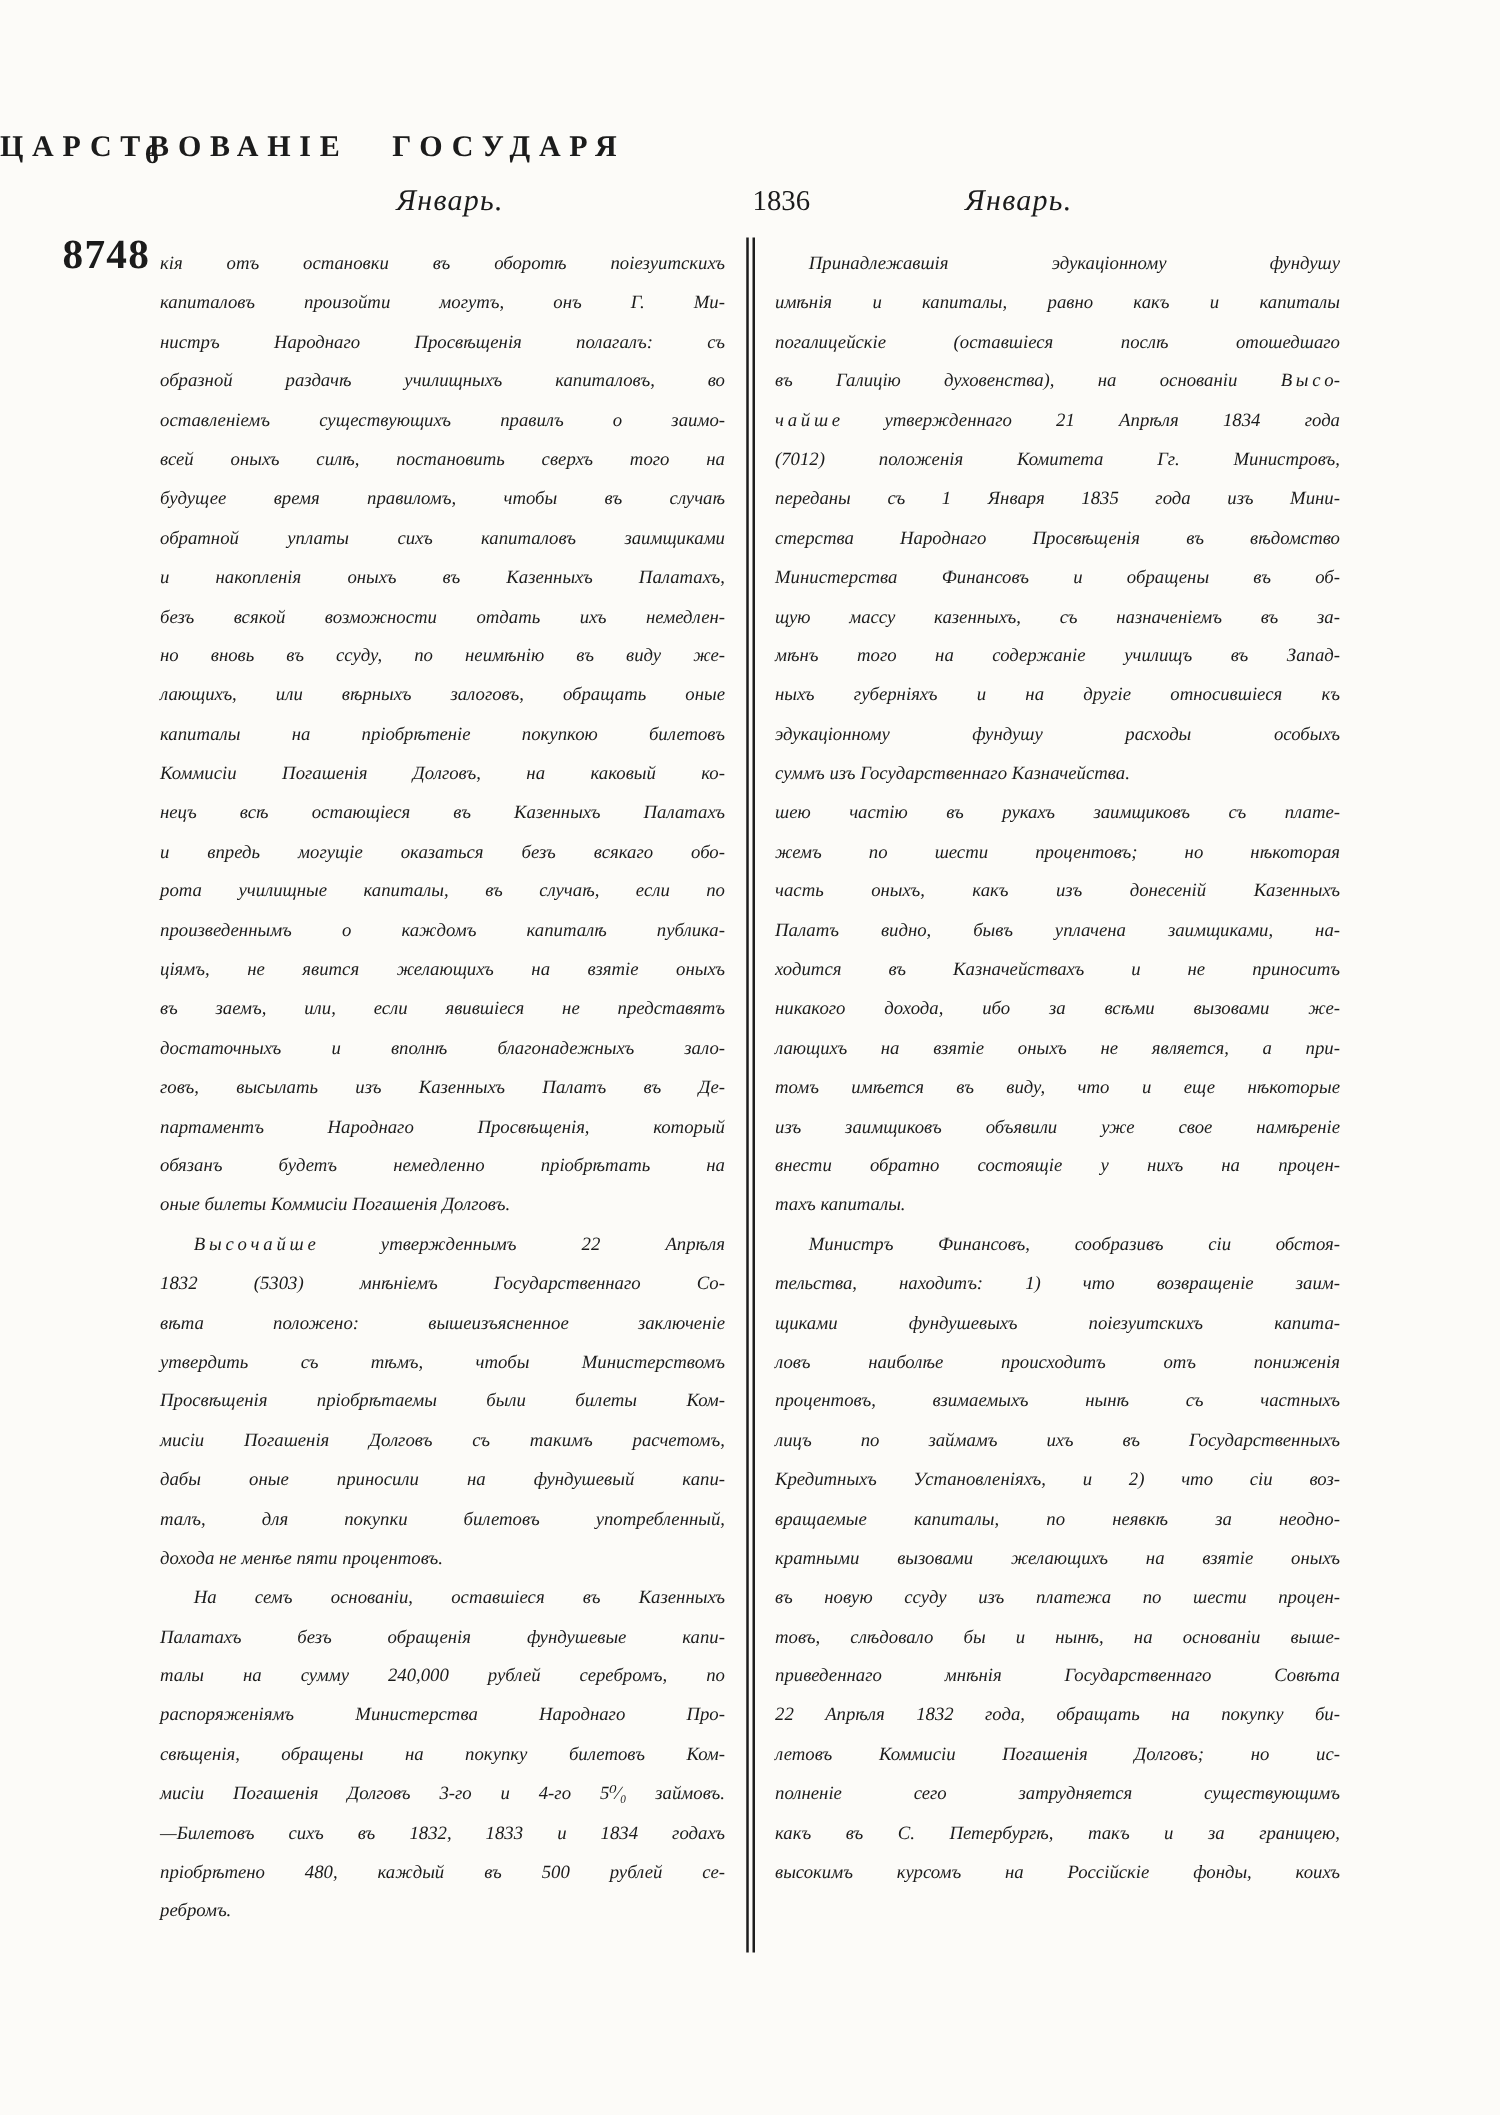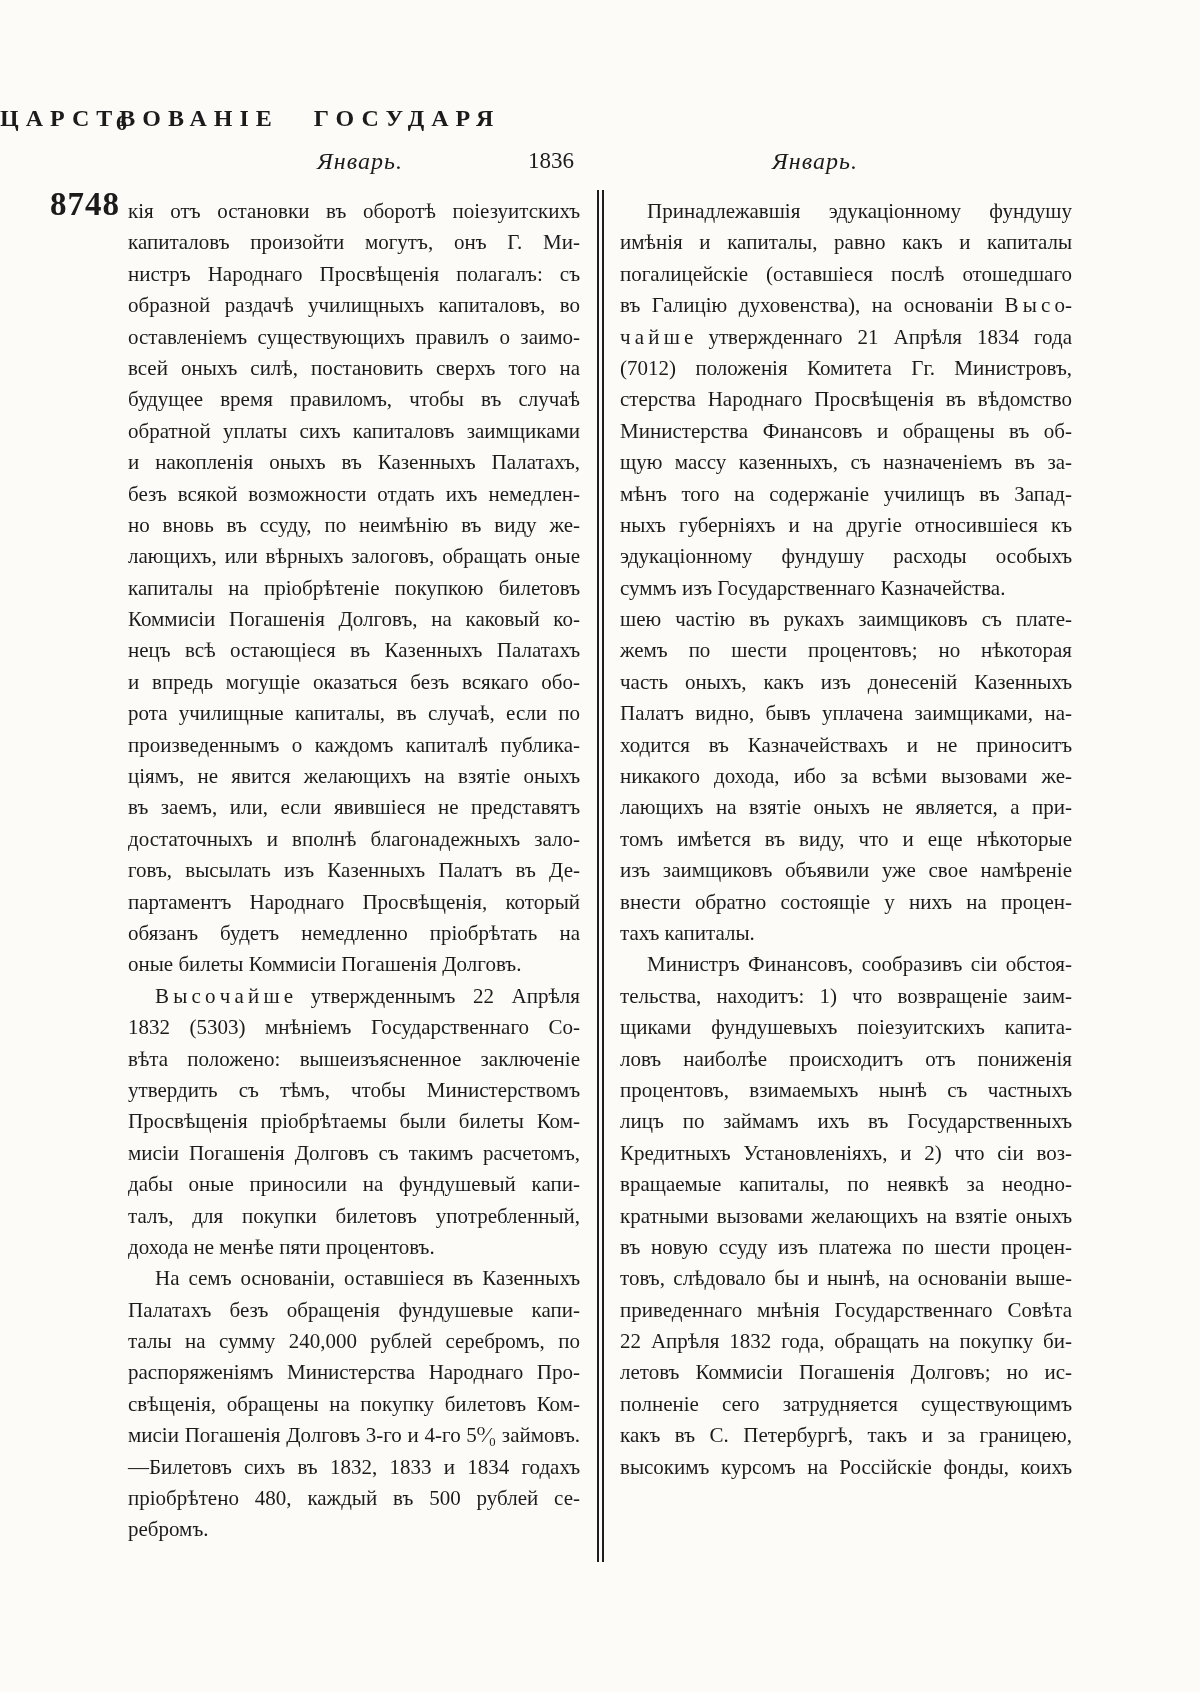--- a/index.html
+++ b/index.html
@@ -17,35 +17,36 @@
   }
   .title{
     position:absolute;top:105px;left:0;right:0;
     text-align:left;
     font-size:24px;font-weight:bold;
     letter-spacing:7px;word-spacing:22px;
   }
   .subrow-item{position:absolute;top:148px;font-size:24px;}
   .month{font-style:italic;letter-spacing:1px;}
   .month-left{left:280px;width:160px;text-align:center;}
-  .year{left:528px;width:120px;text-align:left;font-size:23px;}
+  .year{left:528px;width:120px;text-align:right;font-size:23px;}
   .month-right{left:735px;width:160px;text-align:center;}
   .actnum{
     position:absolute;top:186px;left:50px;
     font-size:33px;font-weight:bold;letter-spacing:1px;
   }
   .divider{
     position:absolute;left:597px;top:190px;height:1372px;
     width:3px;
     border-left:2px solid #1d1d1d;
     border-right:2px solid #1d1d1d;
   }
   .col{
     position:absolute;top:196px;width:452px;
-    font-size:21px;
+    font-size:15px;
+    font-style:italic;
   }
   .col-left{left:128px;}
   .col-right{left:620px;}
   .line{
     height:31.4px;line-height:31.4px;
     text-align:justify;text-align-last:justify;
     overflow:visible;white-space:normal;
   }
   .line.indent{padding-left:27px;}
   .line.endline{text-align-last:left;}
@@ -110,20 +111,21 @@
       <div class="line">пріобрѣтено 480, каждый въ 500 рублей се-</div>
       <div class="line endline">ребромъ.</div>
     </div>
   <div class="col col-right">
       <div class="line indent">Принадлежавшія эдукаціонному фундушу</div>
       <div class="line">имѣнія и капиталы, равно какъ и капиталы</div>
       <div class="line">погалицейскіе (оставшіеся послѣ отошедшаго</div>
       <div class="line">въ Галицію духовенства), на основаніи В ы с о-</div>
       <div class="line">ч а й ш е утвержденнаго 21 Апрѣля 1834 года</div>
       <div class="line">(7012) положенія Комитета Гг. Министровъ,</div>
+      <div class="line">переданы съ 1 Января 1835 года изъ Мини-</div>
       <div class="line">стерства Народнаго Просвѣщенія въ вѣдомство</div>
       <div class="line">Министерства Финансовъ и обращены въ об-</div>
       <div class="line">щую массу казенныхъ, съ назначеніемъ въ за-</div>
       <div class="line">мѣнъ того на содержаніе училищъ въ Запад-</div>
       <div class="line">ныхъ губерніяхъ и на другіе относившіеся къ</div>
       <div class="line">эдукаціонному фундушу расходы особыхъ</div>
       <div class="line endline">суммъ изъ Государственнаго Казначейства.</div>
       <div class="line">шею частію въ рукахъ заимщиковъ съ плате-</div>
       <div class="line">жемъ по шести процентовъ; но нѣкоторая</div>
       <div class="line">часть оныхъ, какъ изъ донесеній Казенныхъ</div>

